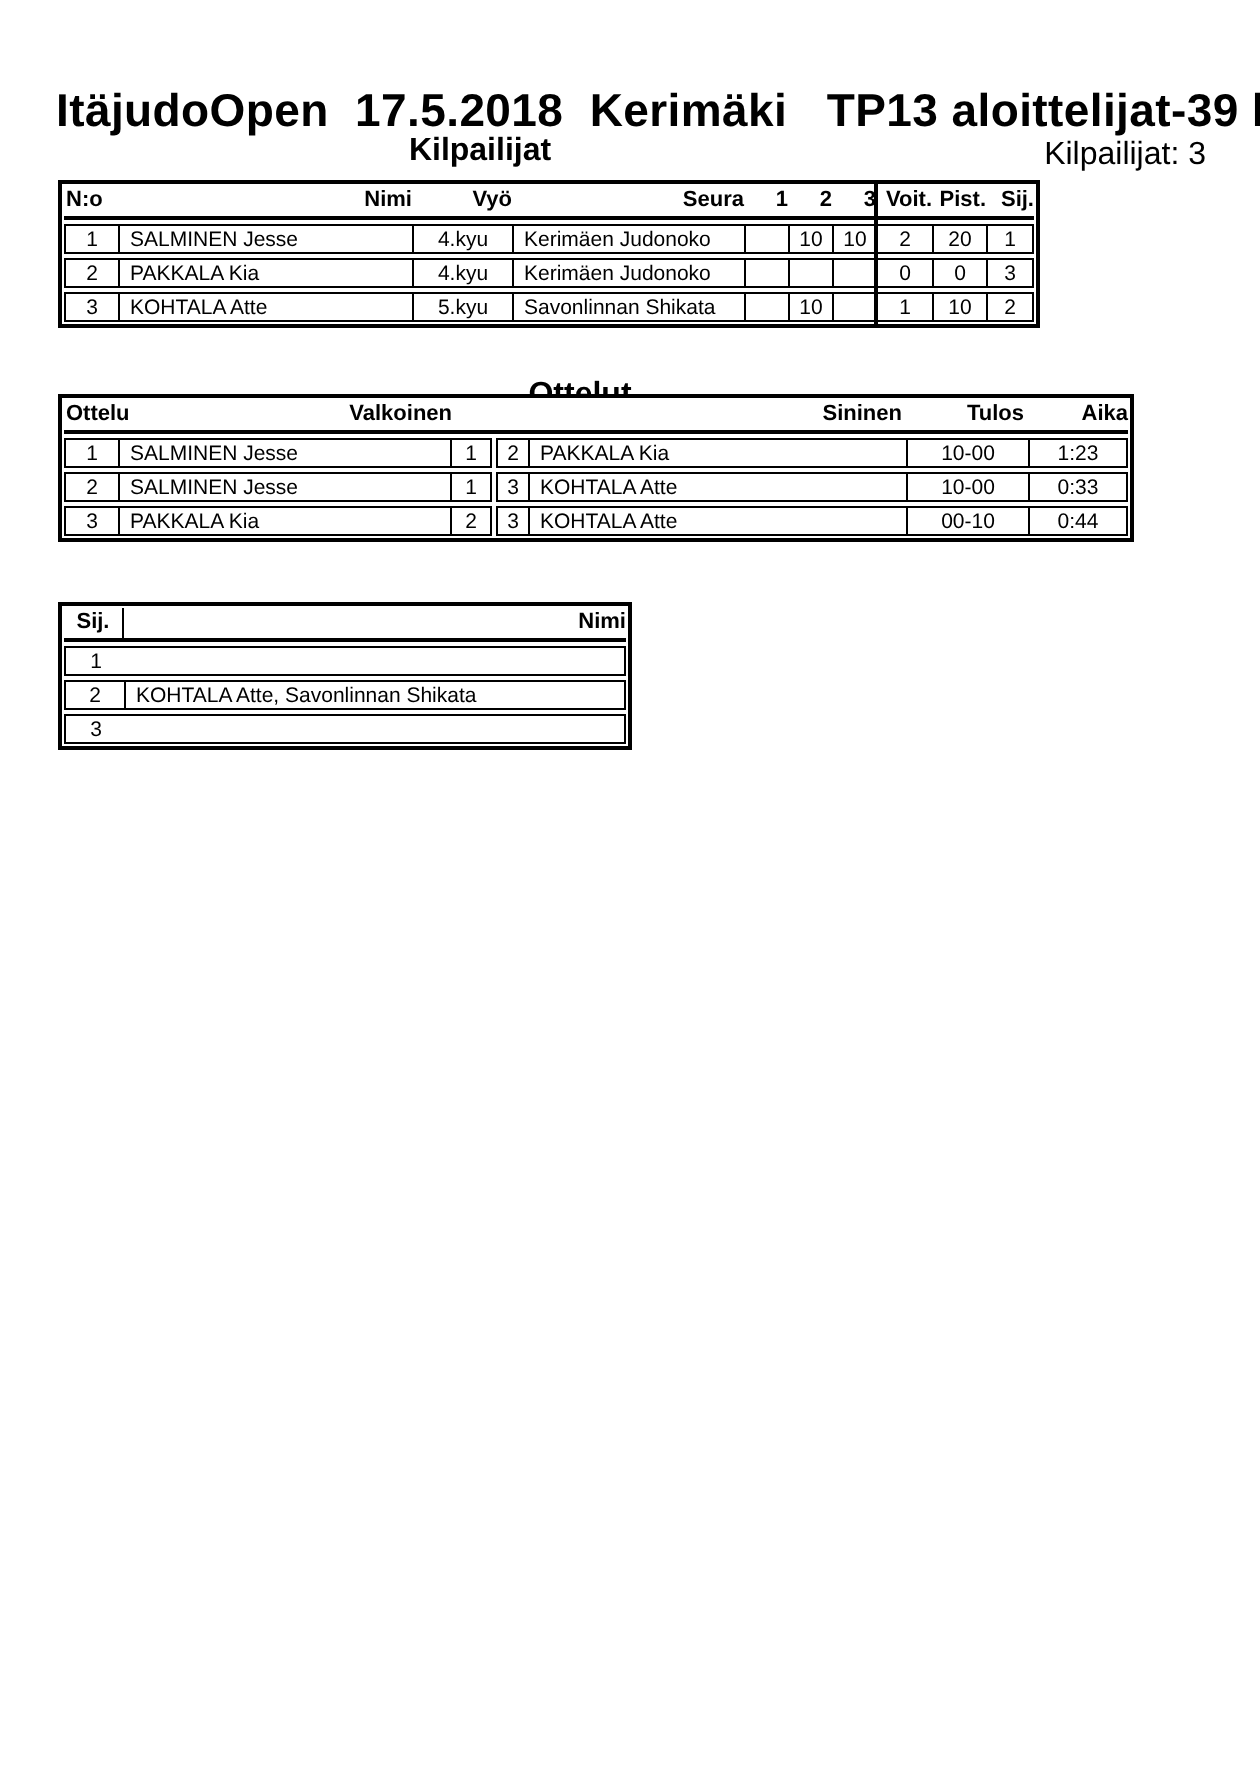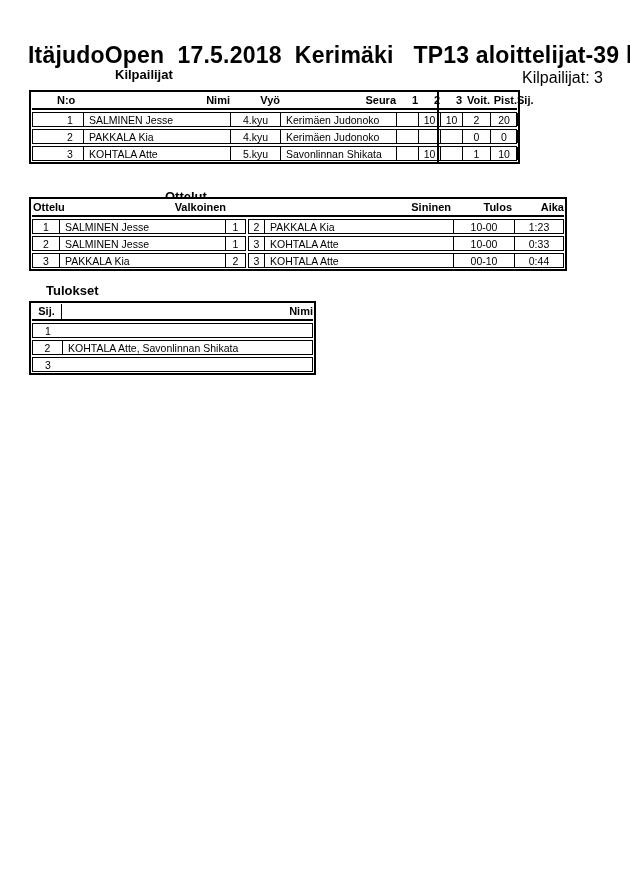--- a/index.html
+++ b/index.html
@@ -4,21 +4,21 @@
 <style>
   html,body { margin:0; padding:0; background:#fff; }
   .page {
     position:relative; width:630px; height:891px; background:#ffffff;
     font-family:"Liberation Sans", sans-serif; color:#000; overflow:hidden;
   }
   .doc-title {
     position:absolute; left:28px; top:42px; font-size:23px; font-weight:bold;
     white-space:pre; letter-spacing:0.2px;
   }
-  .sec-title { position:absolute; width:250px; text-align:left; font-size:13px; font-weight:bold; }
+  .sec-title { position:absolute; width:250px; text-align:center; font-size:16px; font-weight:bold; }
   .sec-title.t-kilpailijat { left:115px; top:67px; }
   .sec-title.t-ottelut   { left:165px; top:177px;margin-top:12px; }
   .sec-title.t-tulokset  { left:46px;  top:283px; }
   .count-label { position:absolute; right:27px; top:69px; font-size:16px; }
 
   .tbl { position:absolute; box-sizing:border-box; border:2px solid #000; padding:1px; background:#fff; }
   #t1 { left:29px; top:90px;  width:491px; }
   #t2 { left:29px; top:197px; width:538px; }
   #t3 { left:29px; top:301px; width:287px; }
 
@@ -36,21 +36,21 @@
   }
   .trow:last-child, .trow2:last-child { margin-bottom:0; }
   .tcell {
     display:flex; align-items:center; box-sizing:border-box;
     border-right:1px solid #000; padding:0 2px; white-space:nowrap; overflow:hidden; line-height:12px;
   }
   .tcell:last-child { border-right:none; }
   .tcell.c { justify-content:center; padding:0; }
   .tcell.l { padding-left:5px; }
 
-  .grid-t1 { grid-template-columns:27px 147px 50px 116px 22px 22px 22px 28px 27px 1fr;padding-left:24px; }
+  .grid-t1 { grid-template-columns:27px 147px 50px 116px 22px 22px 22px 28px 27px 1fr; }
   .t1-thick { position:absolute; left:406px; top:0; bottom:0; width:2px; background:#000; z-index:3; }
 
   .trow2 { display:flex; height:15px; margin-bottom:2px; }
   .box { display:grid; box-sizing:border-box; border:1px solid #000; font-size:10.5px; align-items:stretch; background:#fff; }
   .boxA { width:214px; grid-template-columns:27px 166px 1fr; margin-right:2px; }
   .boxB { flex:1; grid-template-columns:16px 189px 61px 1fr; }
   .grid-t2h { grid-template-columns:28px 166px 36px 189px 61px 1fr; }
 
   .grid-t3 { grid-template-columns:30px 1fr; }
 </style>
@@ -160,21 +160,20 @@
       </div>
       <div class="box boxB">
         <div class="tcell c">3</div>
         <div class="tcell l">KOHTALA Atte</div>
         <div class="tcell c">00-10</div>
         <div class="tcell c">0:44</div>
       </div>
     </div>
   </div>
 
-  <div class="sec-title t-tulokset">Tulokset</div>
 
   <div class="tbl" id="t3">
     <div class="thead grid-t3">
       <div class="hcell hdiv">Sij.</div>
       <div class="hcell">Nimi</div>
     </div>
     <div class="trow grid-t3">
       <div class="tcell c">1</div>
     </div>
     <div class="trow grid-t3">

